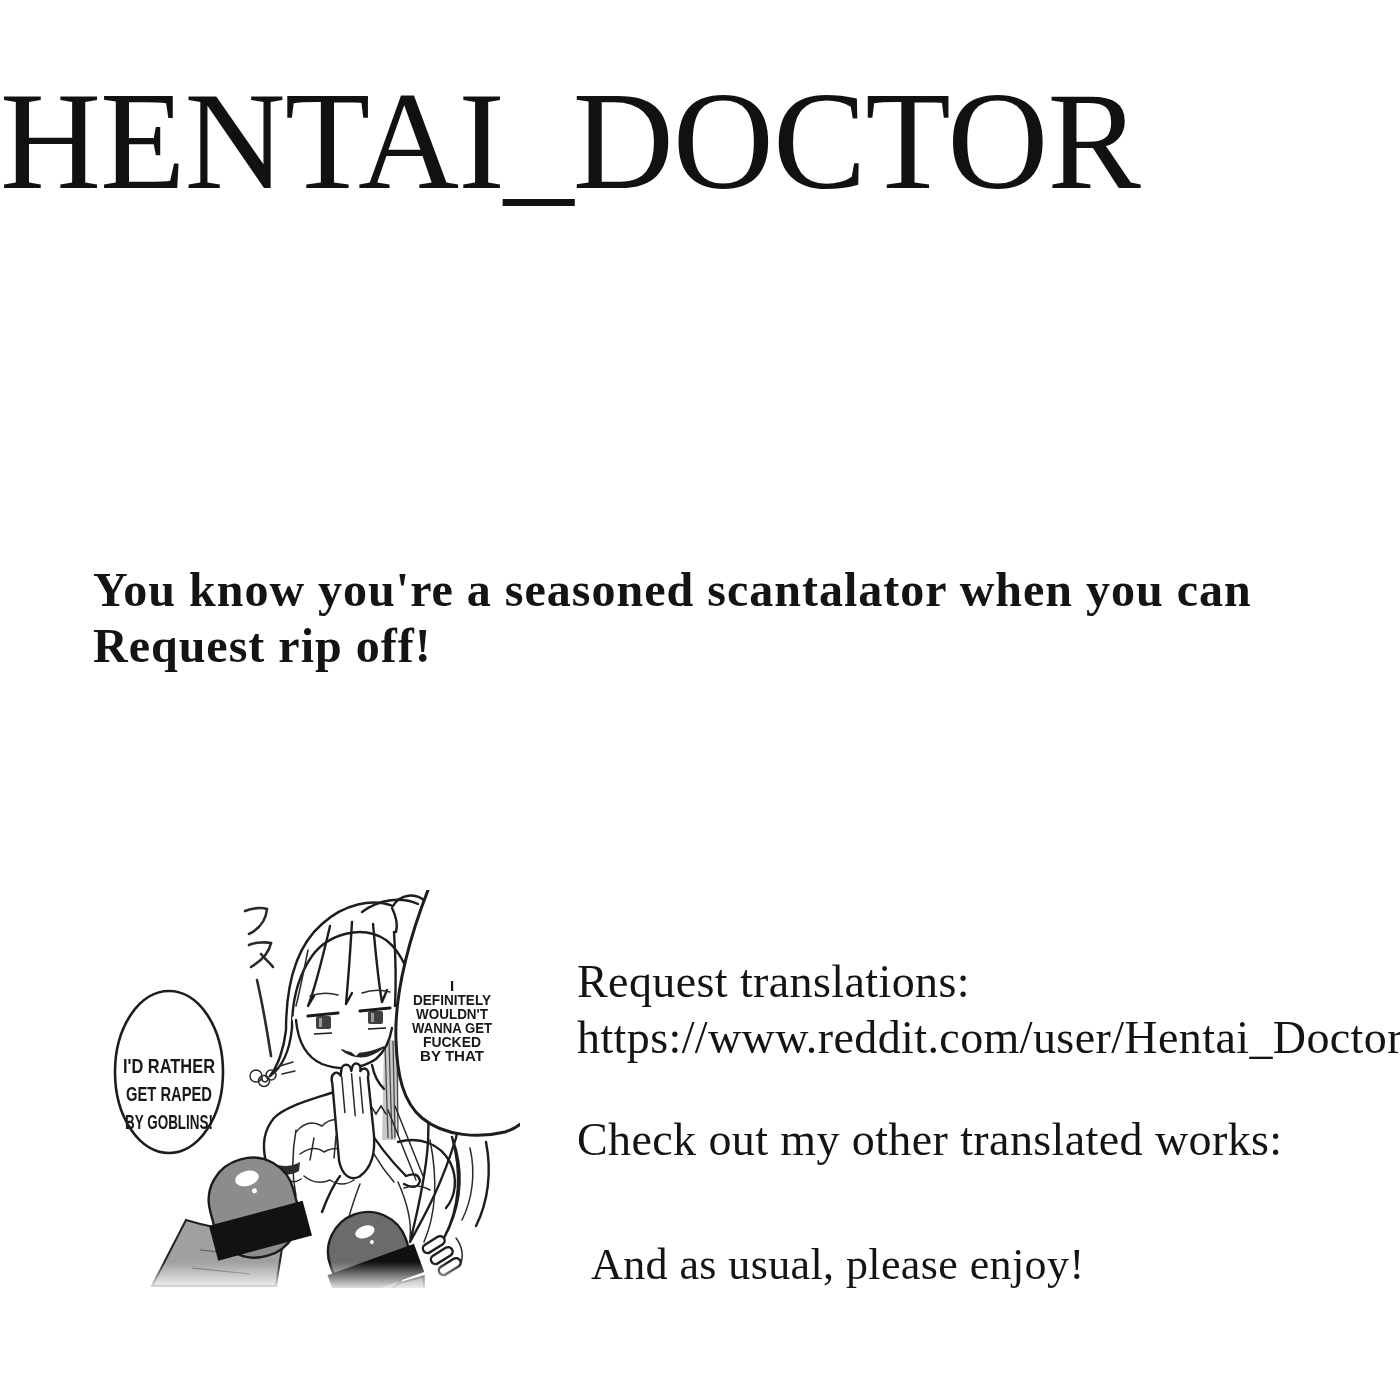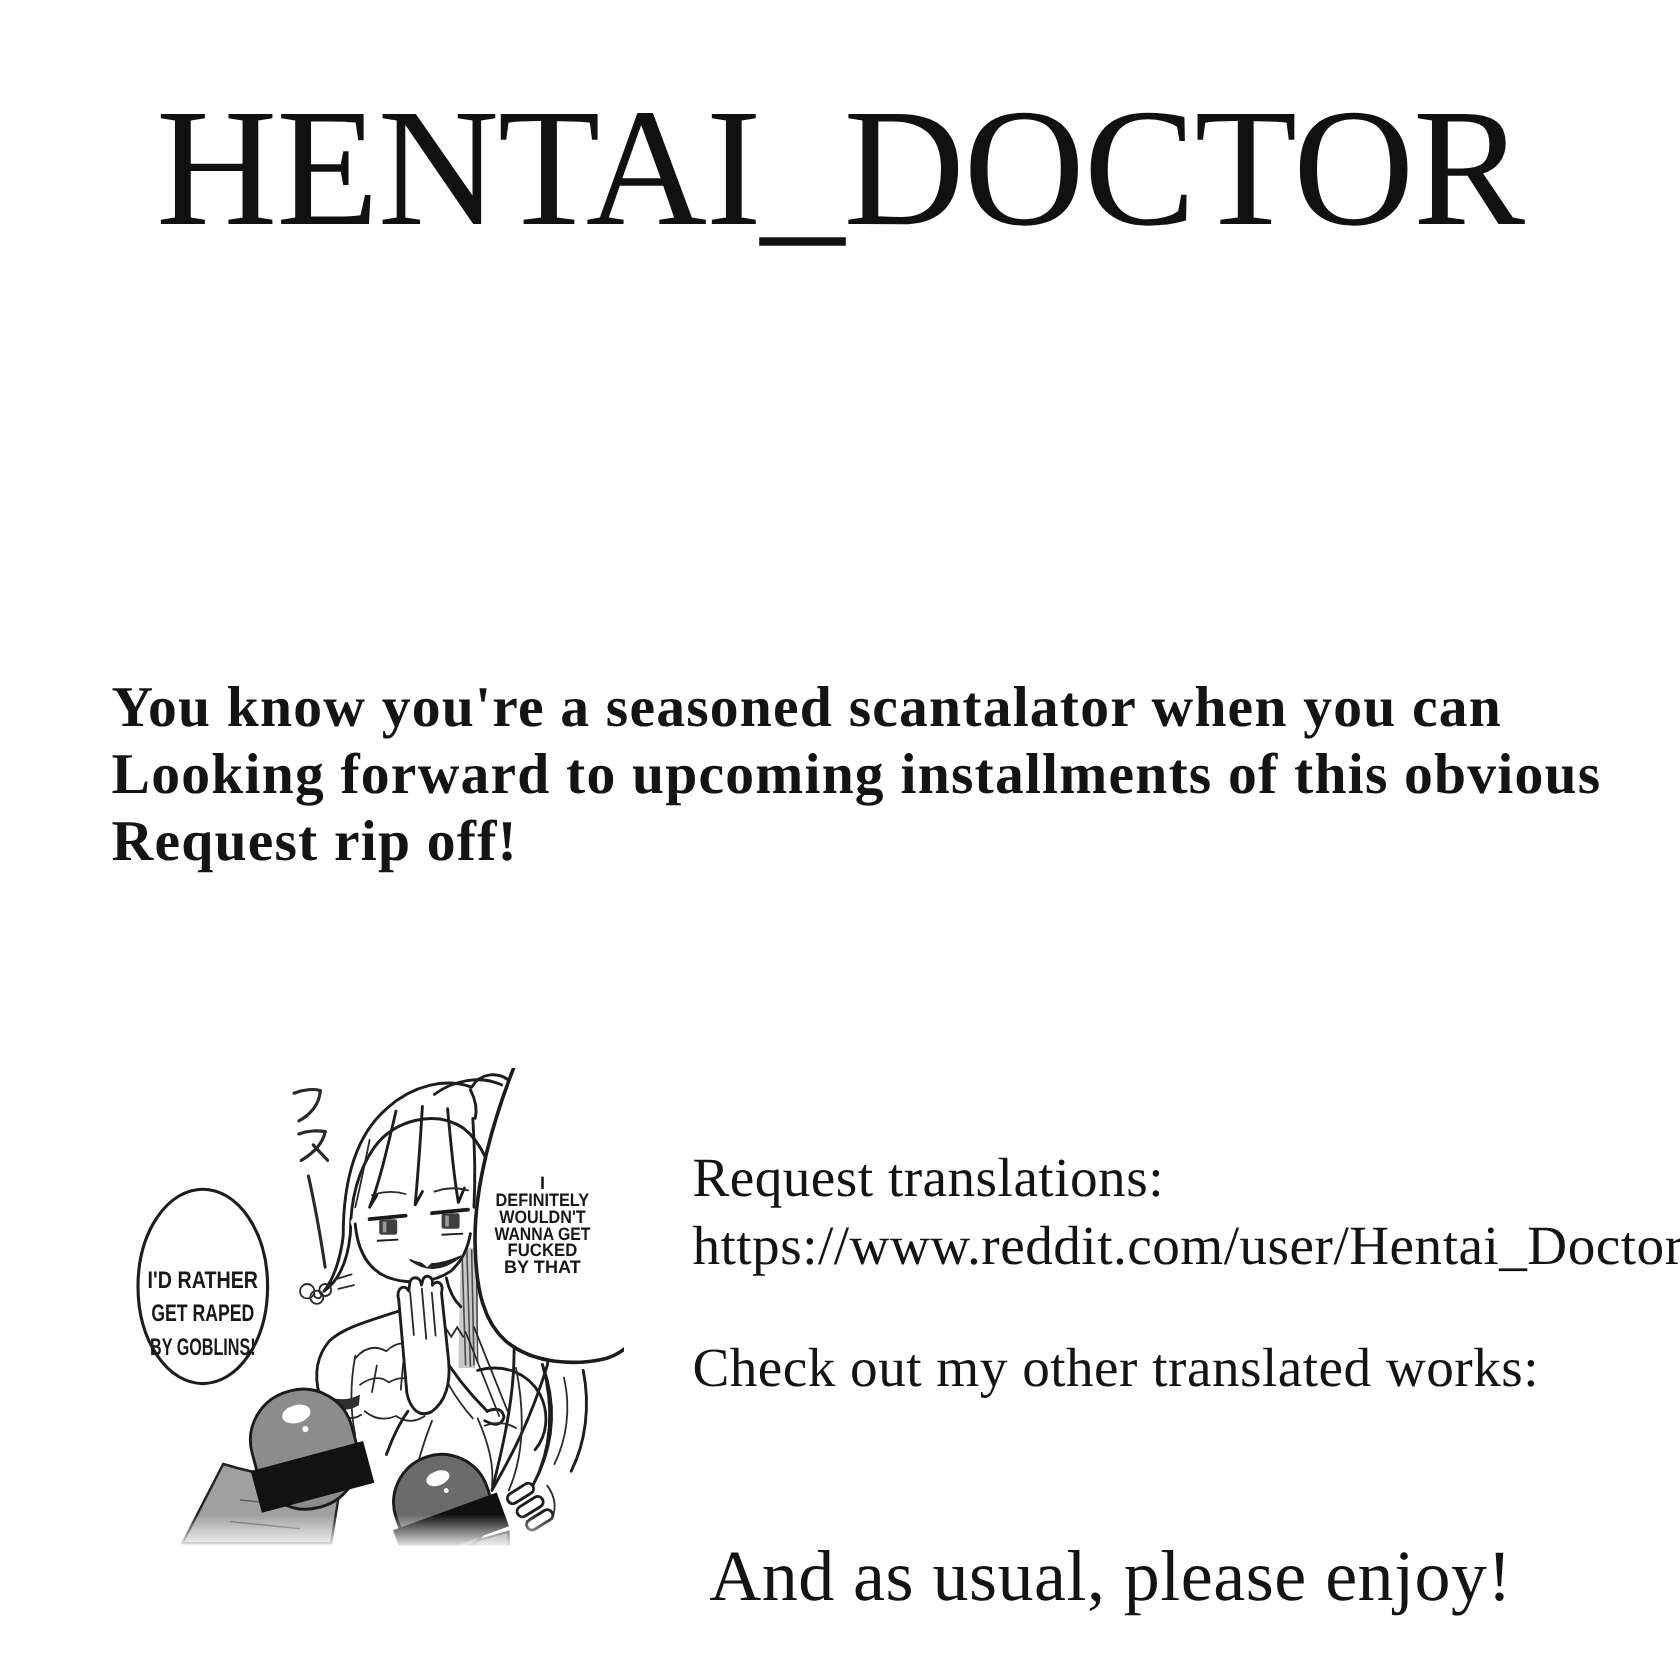--- a/index.html
+++ b/index.html
@@ -1,33 +1,33 @@
 <!DOCTYPE html>
 <html><head>
 <meta charset="utf-8">
 <style>
   html,body{margin:0;padding:0;background:#ffffff;}
   .page{
     position:relative;width:1400px;height:1400px;background:#ffffff;
     font-family:"Liberation Serif",serif;color:#151515;overflow:hidden;
   }
   .title{
-    position:absolute;top:56px;left:0;right:0;text-align:center;
+    position:absolute;top:56px;left:0;right:0;text-align:left;
     font-size:140px;line-height:170px;letter-spacing:-1px;white-space:nowrap;
     color:#111111;
   }
   .intro{
     position:absolute;left:93px;top:562px;width:1290px;
     font-size:48px;line-height:56px;letter-spacing:1px;color:#141414;font-weight:bold;
   }
   .link-block{position:absolute;left:577px;font-size:46px;line-height:56px;letter-spacing:0.4px;color:#141414;}
   .block-request{top:954px;}
   .block-works{top:1112px;}
   .closing{
-    position:absolute;left:591px;top:1279px;font-size:60px;letter-spacing:0.4px;color:#141414;
+    position:absolute;left:591px;top:1239px;font-size:44px;letter-spacing:0.4px;color:#141414;
   }
   .art{position:absolute;left:100px;top:890px;width:420px;height:440px;}
   .art svg{display:block;width:420px;height:440px;}
 
   
   .ln{fill:none;stroke:#1d1d1d;stroke-width:2.4;stroke-linecap:round;stroke-linejoin:round;}
   .lnthin{fill:none;stroke:#2a2a2a;stroke-width:1.5;stroke-linecap:round;}
   .whitefill{fill:#ffffff;stroke:#1d1d1d;stroke-width:2.4;stroke-linejoin:round;}
   .comic{font-family:"Liberation Sans",sans-serif;font-weight:bold;fill:#181818;text-anchor:middle;}
 </style>
@@ -35,21 +35,20 @@
 <body>
 
 <div class="page">
 
   <div class="title">
     <div>HENTAI_DOCTOR</div>
   </div>
 
   <div class="intro">
     <div>You know you're a seasoned scantalator when you can</div>
-    <div>Looking forward to upcoming installments of this obvious</div>
     <div>Request rip off!</div>
   </div>
 
   <div class="art">
     <svg viewBox="0 0 420 440" xmlns="http://www.w3.org/2000/svg">
 
       <g>
 
         <path class="whitefill" d="M 170,186
           C 178,176 184,158 186,140

